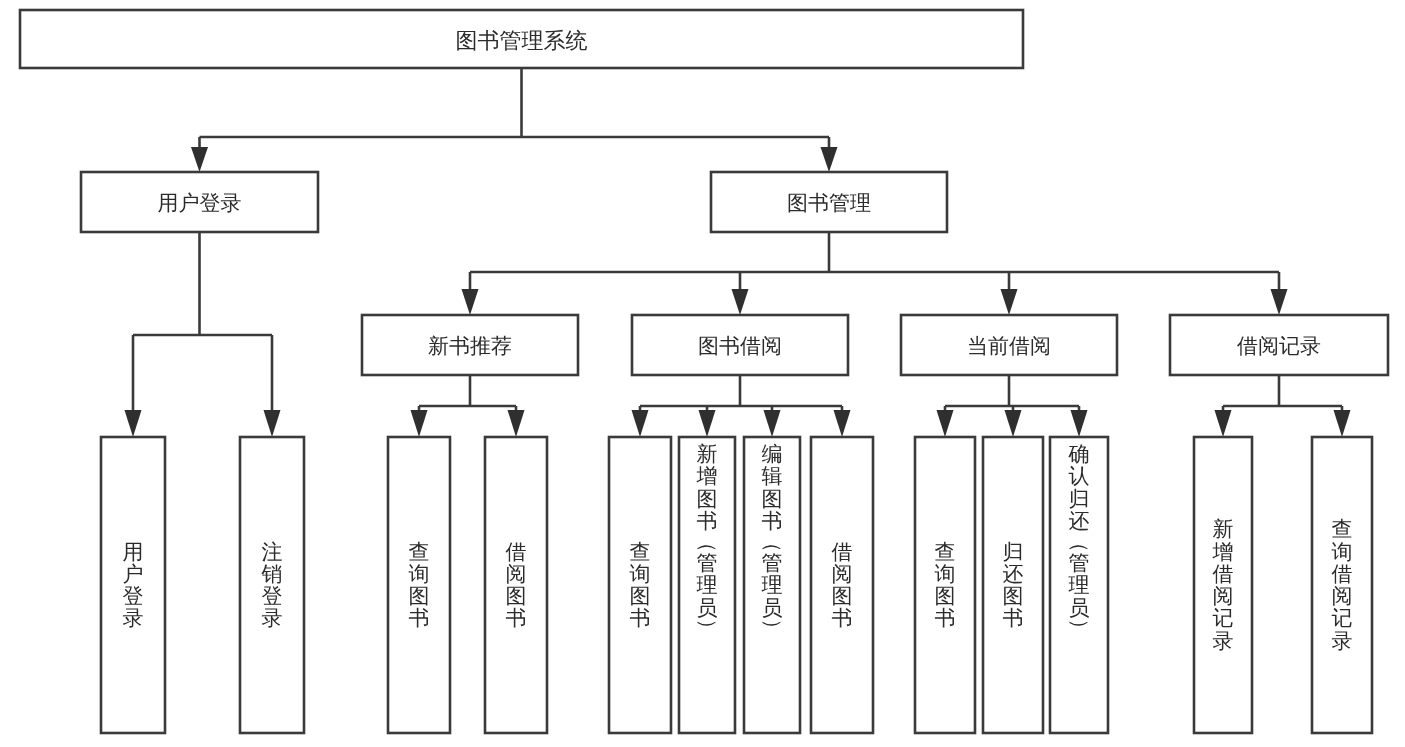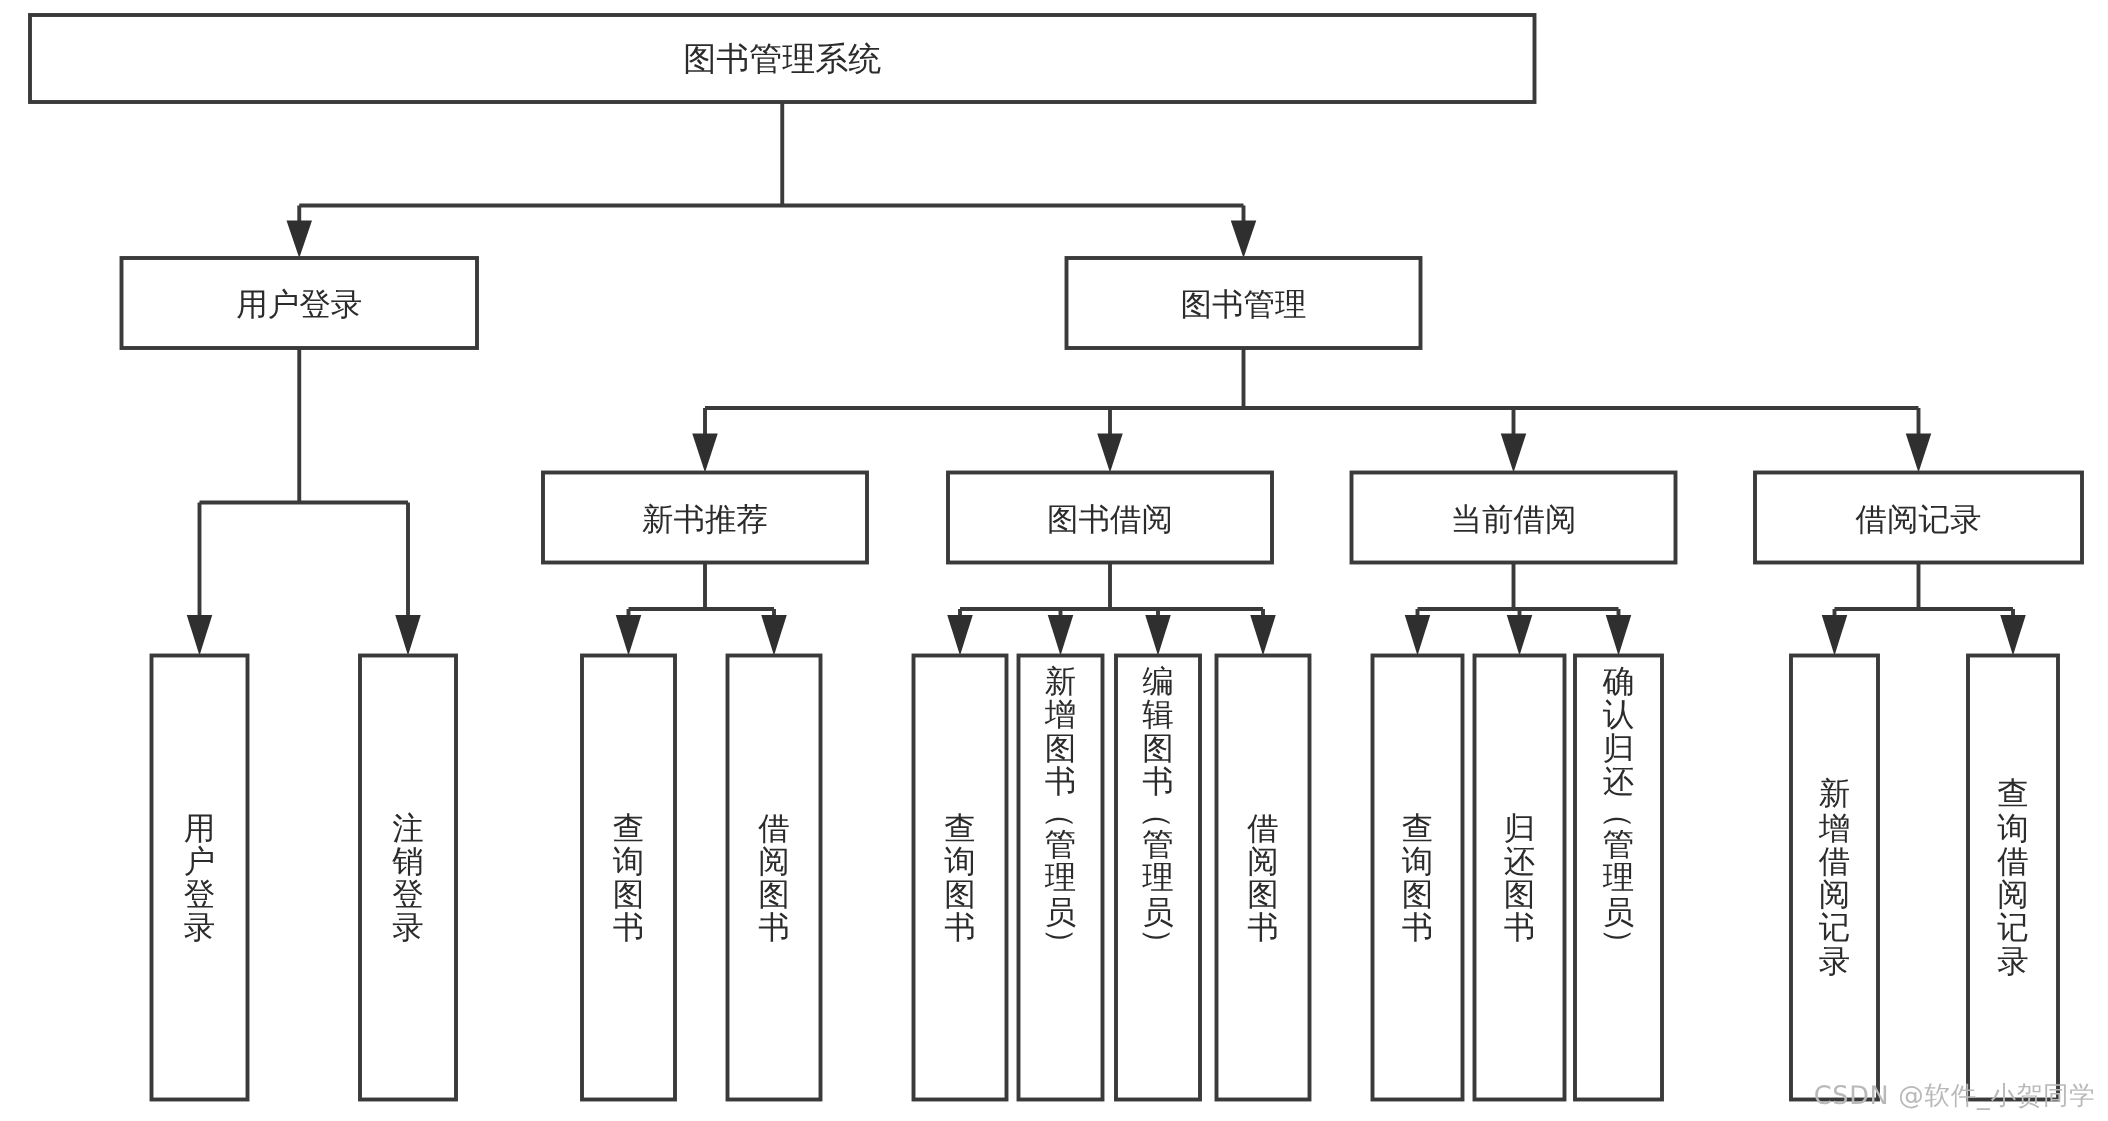--- a/index.html
+++ b/index.html
@@ -216,15 +216,14 @@
   <div class="leaf-label" style="left:609px; top:437px; width:62px; height:296px; display:flex; align-items:center; justify-content:center;"><span style="display: block; text-align: center; line-height: 1.06;"><span style="display: block;">查</span><span style="display: block;">询</span><span style="display: block;">图</span><span style="display: block;">书</span></span></div>
   <div class="leaf-label" style="left:679px; top:437px; width:56px; height:296px; display:flex; align-items:flex-start; justify-content:center; padding-top:6px; box-sizing:border-box;"><span style="display: block; text-align: center; line-height: 1.06;"><span style="display: block;">新</span><span style="display: block;">增</span><span style="display: block;">图</span><span style="display: block;">书</span><span style="display: block; transform: rotate(90deg); transform-origin: 50% 50%; height: 20px; line-height: 20px;">（</span><span style="display: block;">管</span><span style="display: block;">理</span><span style="display: block;">员</span><span style="display: block; transform: rotate(90deg); transform-origin: 50% 50%; height: 20px; line-height: 20px;">）</span></span></div>
   <div class="leaf-label" style="left:744px; top:437px; width:56px; height:296px; display:flex; align-items:flex-start; justify-content:center; padding-top:6px; box-sizing:border-box;"><span style="display: block; text-align: center; line-height: 1.06;"><span style="display: block;">编</span><span style="display: block;">辑</span><span style="display: block;">图</span><span style="display: block;">书</span><span style="display: block; transform: rotate(90deg); transform-origin: 50% 50%; height: 20px; line-height: 20px;">（</span><span style="display: block;">管</span><span style="display: block;">理</span><span style="display: block;">员</span><span style="display: block; transform: rotate(90deg); transform-origin: 50% 50%; height: 20px; line-height: 20px;">）</span></span></div>
   <div class="leaf-label" style="left:811px; top:437px; width:62px; height:296px; display:flex; align-items:center; justify-content:center;"><span style="display: block; text-align: center; line-height: 1.06;"><span style="display: block;">借</span><span style="display: block;">阅</span><span style="display: block;">图</span><span style="display: block;">书</span></span></div>
   <div class="leaf-label" style="left:915px; top:437px; width:60px; height:296px; display:flex; align-items:center; justify-content:center;"><span style="display: block; text-align: center; line-height: 1.06;"><span style="display: block;">查</span><span style="display: block;">询</span><span style="display: block;">图</span><span style="display: block;">书</span></span></div>
   <div class="leaf-label" style="left:983px; top:437px; width:60px; height:296px; display:flex; align-items:center; justify-content:center;"><span style="display: block; text-align: center; line-height: 1.06;"><span style="display: block;">归</span><span style="display: block;">还</span><span style="display: block;">图</span><span style="display: block;">书</span></span></div>
   <div class="leaf-label" style="left:1050px; top:437px; width:58px; height:296px; display:flex; align-items:flex-start; justify-content:center; padding-top:6px; box-sizing:border-box;"><span style="display: block; text-align: center; line-height: 1.06;"><span style="display: block;">确</span><span style="display: block;">认</span><span style="display: block;">归</span><span style="display: block;">还</span><span style="display: block; transform: rotate(90deg); transform-origin: 50% 50%; height: 20px; line-height: 20px;">（</span><span style="display: block;">管</span><span style="display: block;">理</span><span style="display: block;">员</span><span style="display: block; transform: rotate(90deg); transform-origin: 50% 50%; height: 20px; line-height: 20px;">）</span></span></div>
   <div class="leaf-label" style="left:1194px; top:437px; width:58px; height:296px; display:flex; align-items:center; justify-content:center;"><span style="display: block; text-align: center; line-height: 1.06;"><span style="display: block;">新</span><span style="display: block;">增</span><span style="display: block;">借</span><span style="display: block;">阅</span><span style="display: block;">记</span><span style="display: block;">录</span></span></div>
   <div class="leaf-label" style="left:1312px; top:437px; width:60px; height:296px; display:flex; align-items:center; justify-content:center;"><span style="display: block; text-align: center; line-height: 1.06;"><span style="display: block;">查</span><span style="display: block;">询</span><span style="display: block;">借</span><span style="display: block;">阅</span><span style="display: block;">记</span><span style="display: block;">录</span></span></div>
 
-  <div class="watermark">CSDN @软件_小贺同学</div>
 
 </div>
 
 </body></html>

